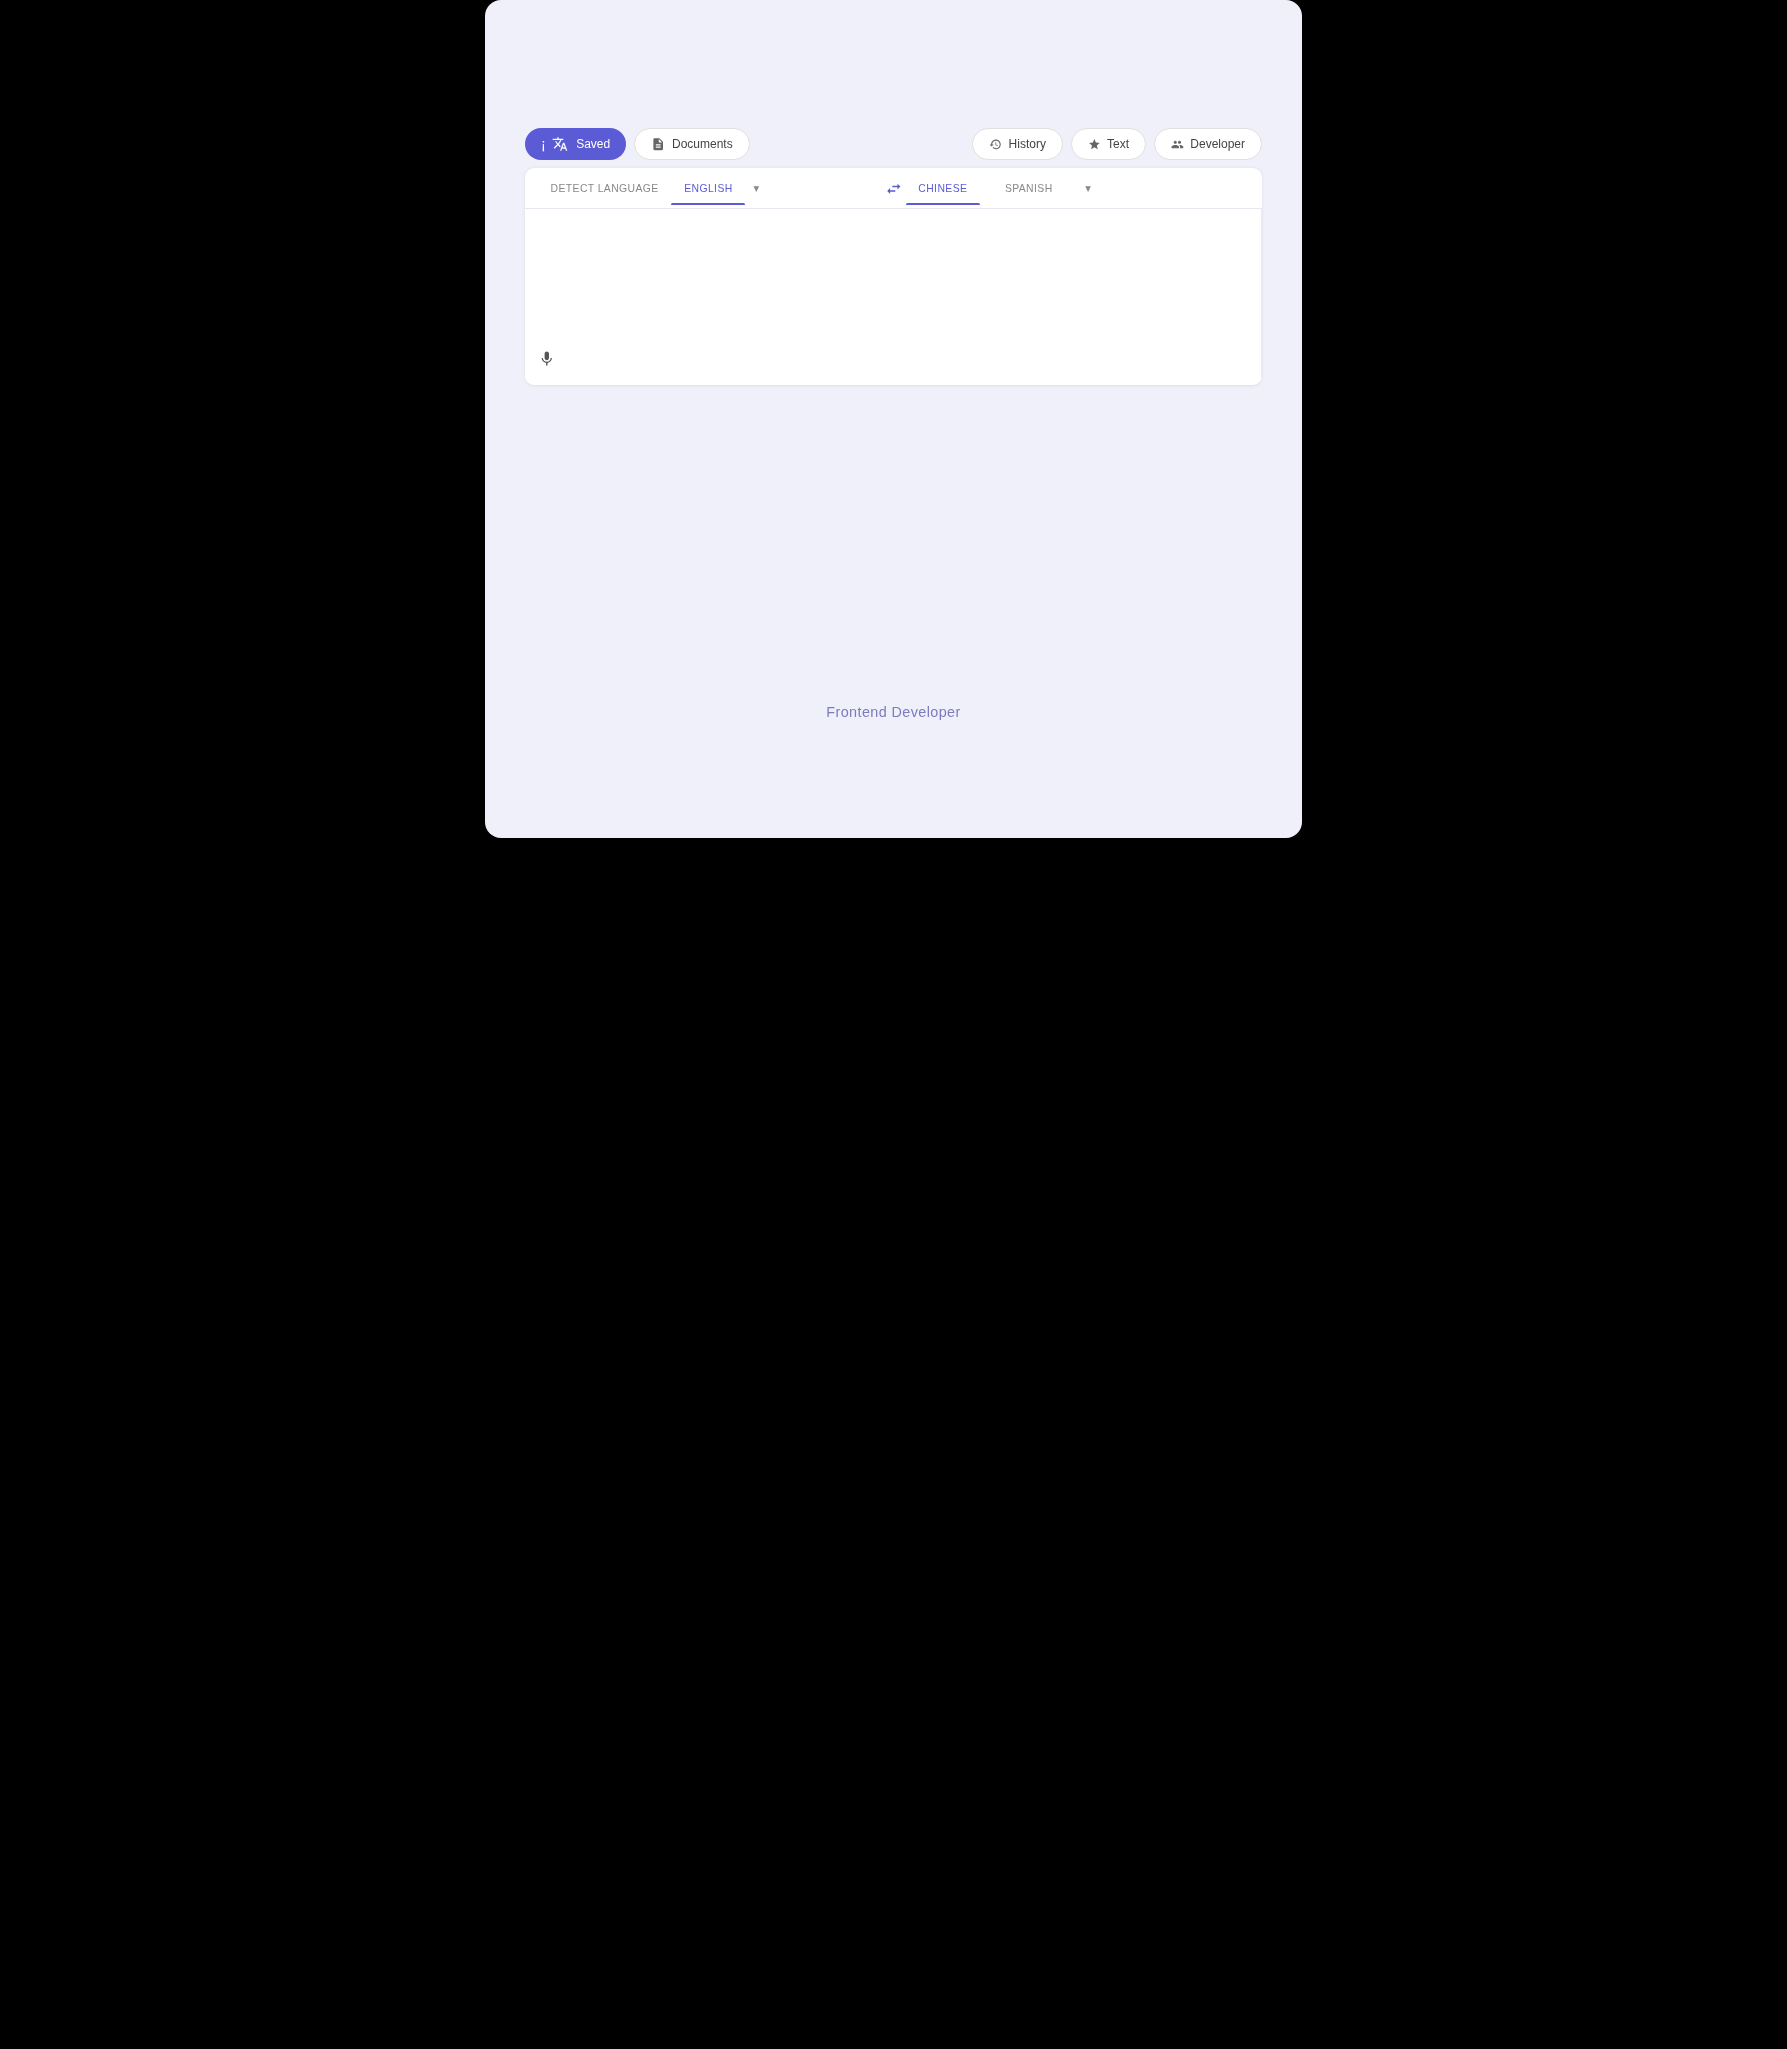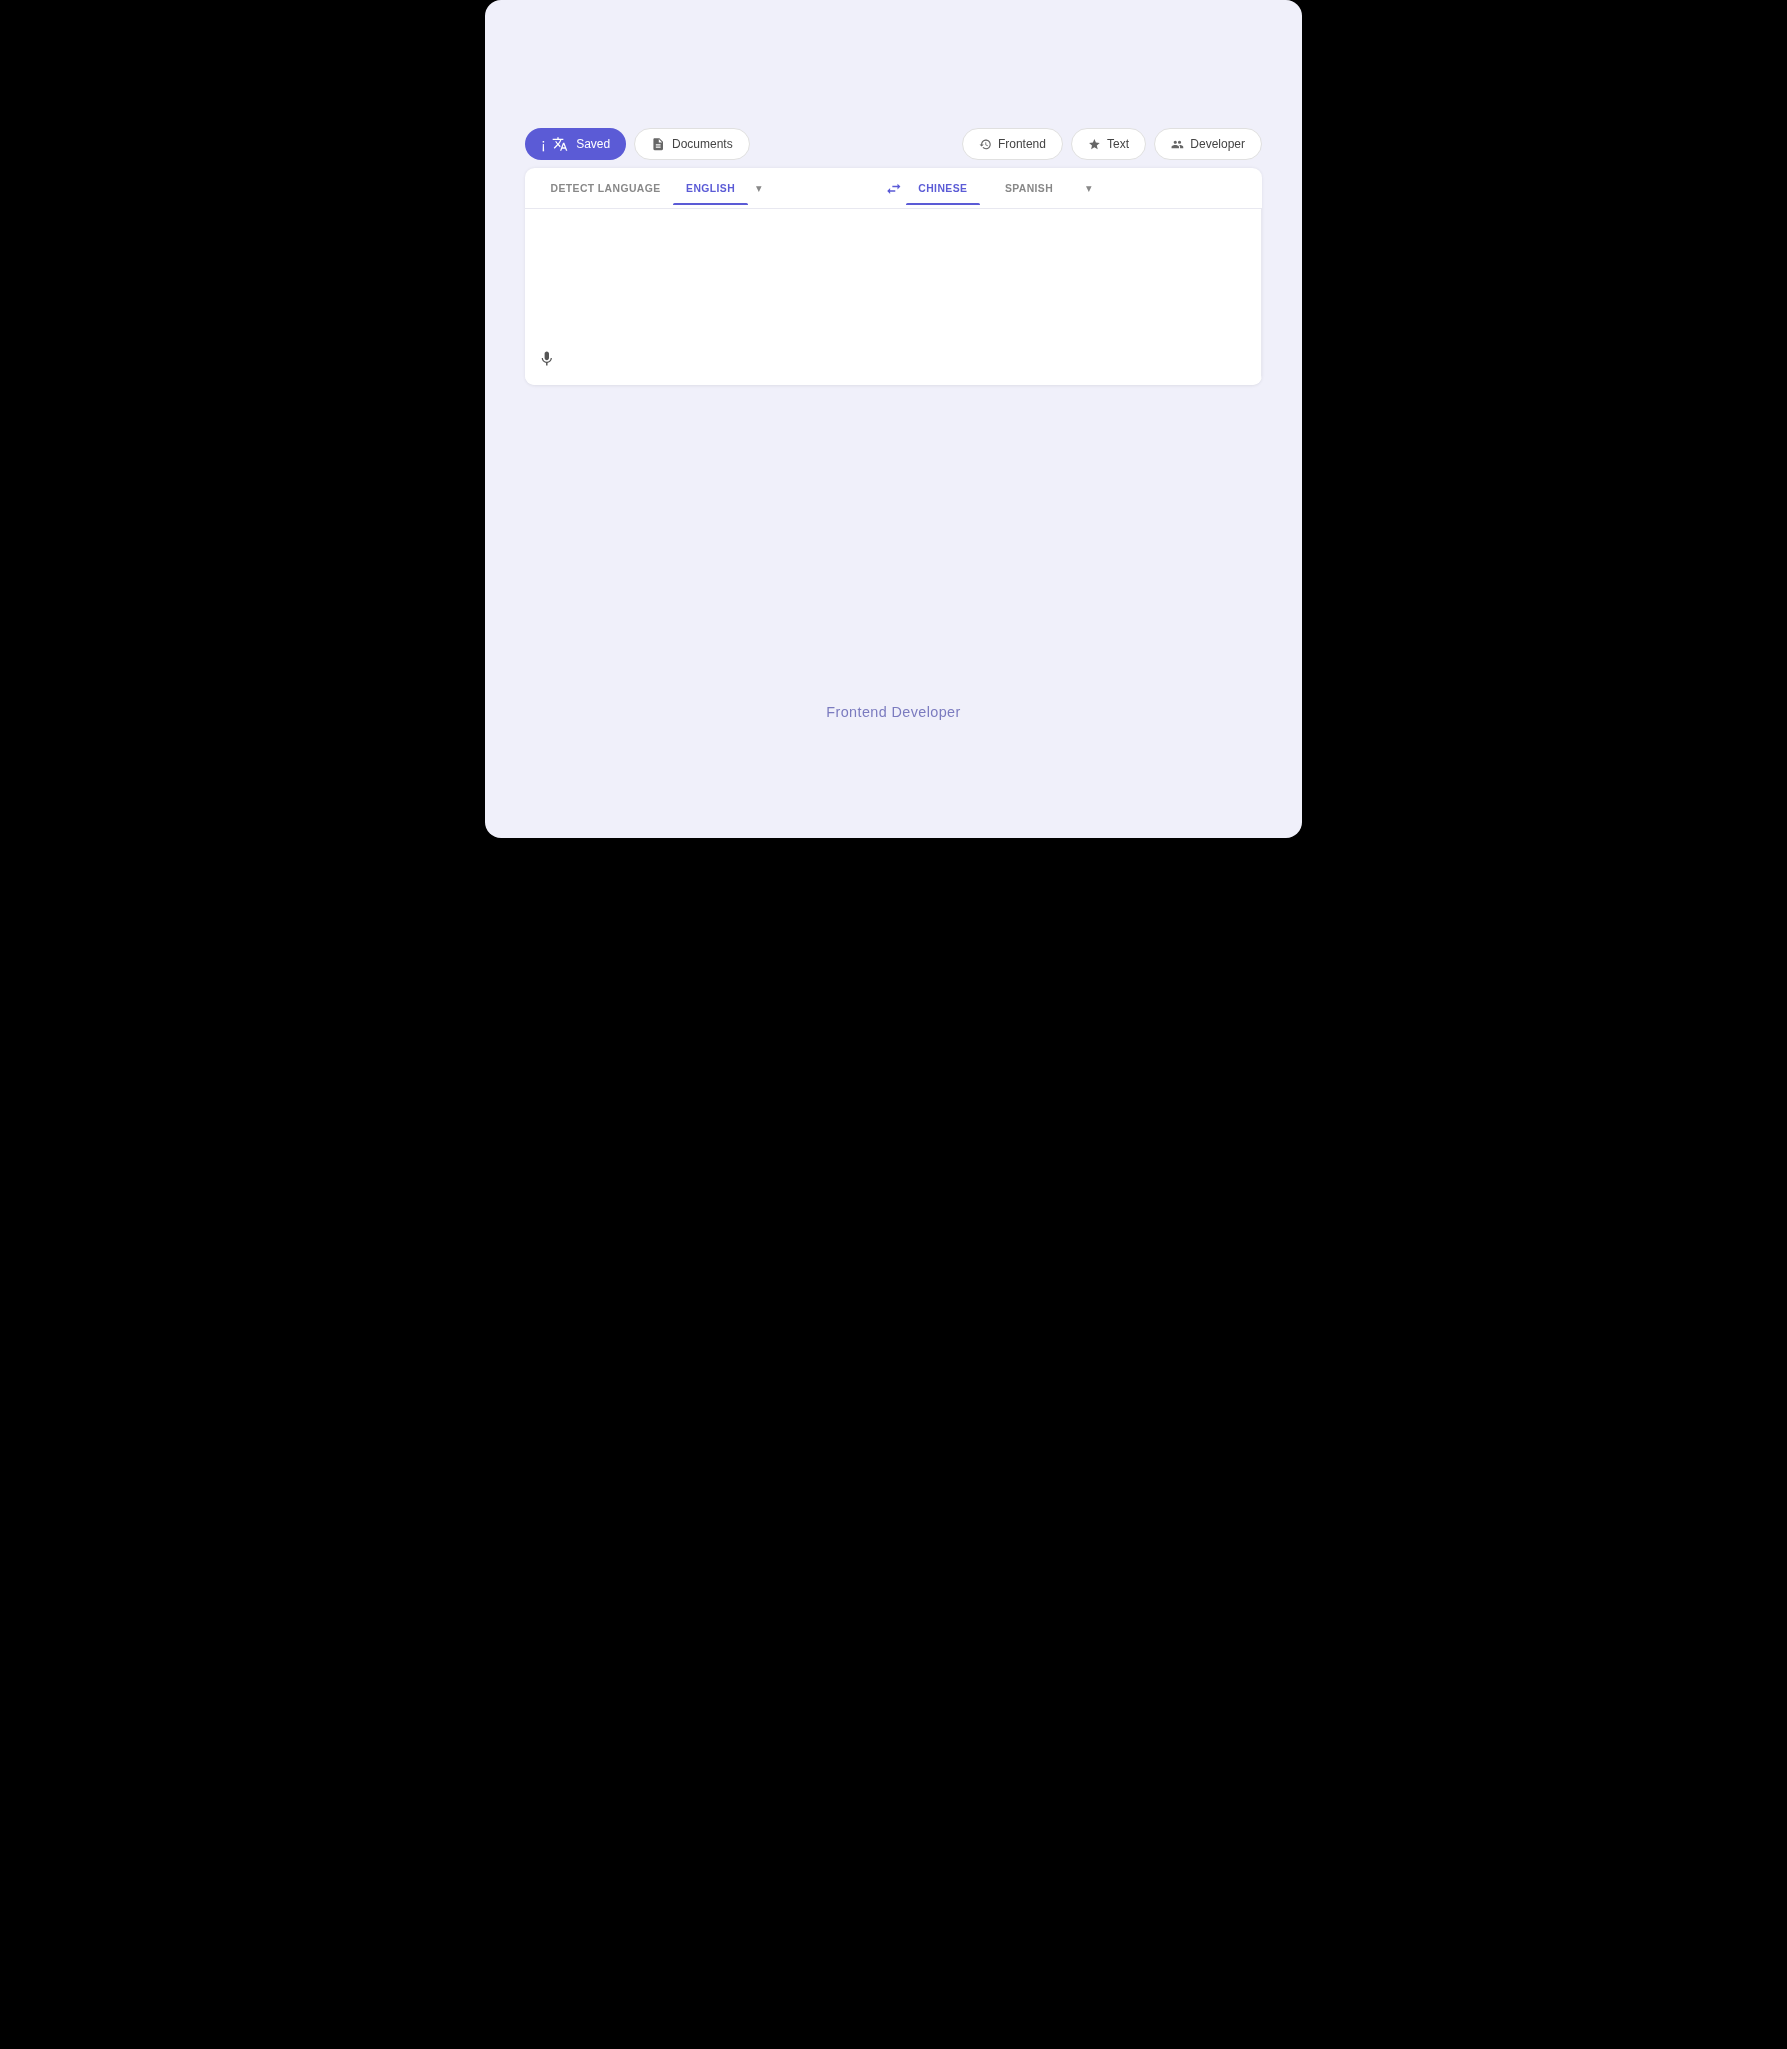--- a/index.html
+++ b/index.html
@@ -111,21 +111,21 @@
     .left-langs {
       display: flex;
       align-items: center;
       gap: 0;
       flex: 1;
     }
 
     .lang-item {
       padding: 11.2px 12.8px;
       font-size: 10.4px;
-      font-weight: 700;
+      font-weight: 400;
       letter-spacing: 0.4px;
       color: #888;
       cursor: pointer;
       position: relative;
       text-transform: uppercase;
     }
 
     .lang-item.active {
       color: #5b5bd6;
     }
@@ -281,21 +281,21 @@
         <span>Documents</span>
       </button>
     </div>
 
     <div class="right-tabs">
 
       <button class="btn-secondary">
         <svg width="12.8" height="12.8" viewBox="0 0 24 24" fill="#666">
           <path d="M13 3c-4.97 0-9 4.03-9 9H1l3.89 3.89.07.14L9 12H6c0-3.87 3.13-7 7-7s7 3.13 7 7-3.13 7-7 7c-1.93 0-3.68-.79-4.94-2.06l-1.42 1.42C8.27 19.99 10.51 21 13 21c4.97 0 9-4.03 9-9s-4.03-9-9-9zm-1 5v5l4.28 2.54.72-1.21-3.5-2.08V8H12z"></path>
         </svg>
-        <span>Frontend</span>
+        <span>History</span>
       </button>
 
       <button class="btn-secondary">
         <svg width="12.8" height="12.8" viewBox="0 0 24 24" fill="#666">
           <path d="M12 17.27L18.18 21l-1.64-7.03L22 9.24l-7.19-.61L12 2 9.19 8.63 2 9.24l5.46 4.73L5.82 21z"></path>
         </svg>
         <span>Text</span>
       </button>
 
       <button class="btn-secondary">

